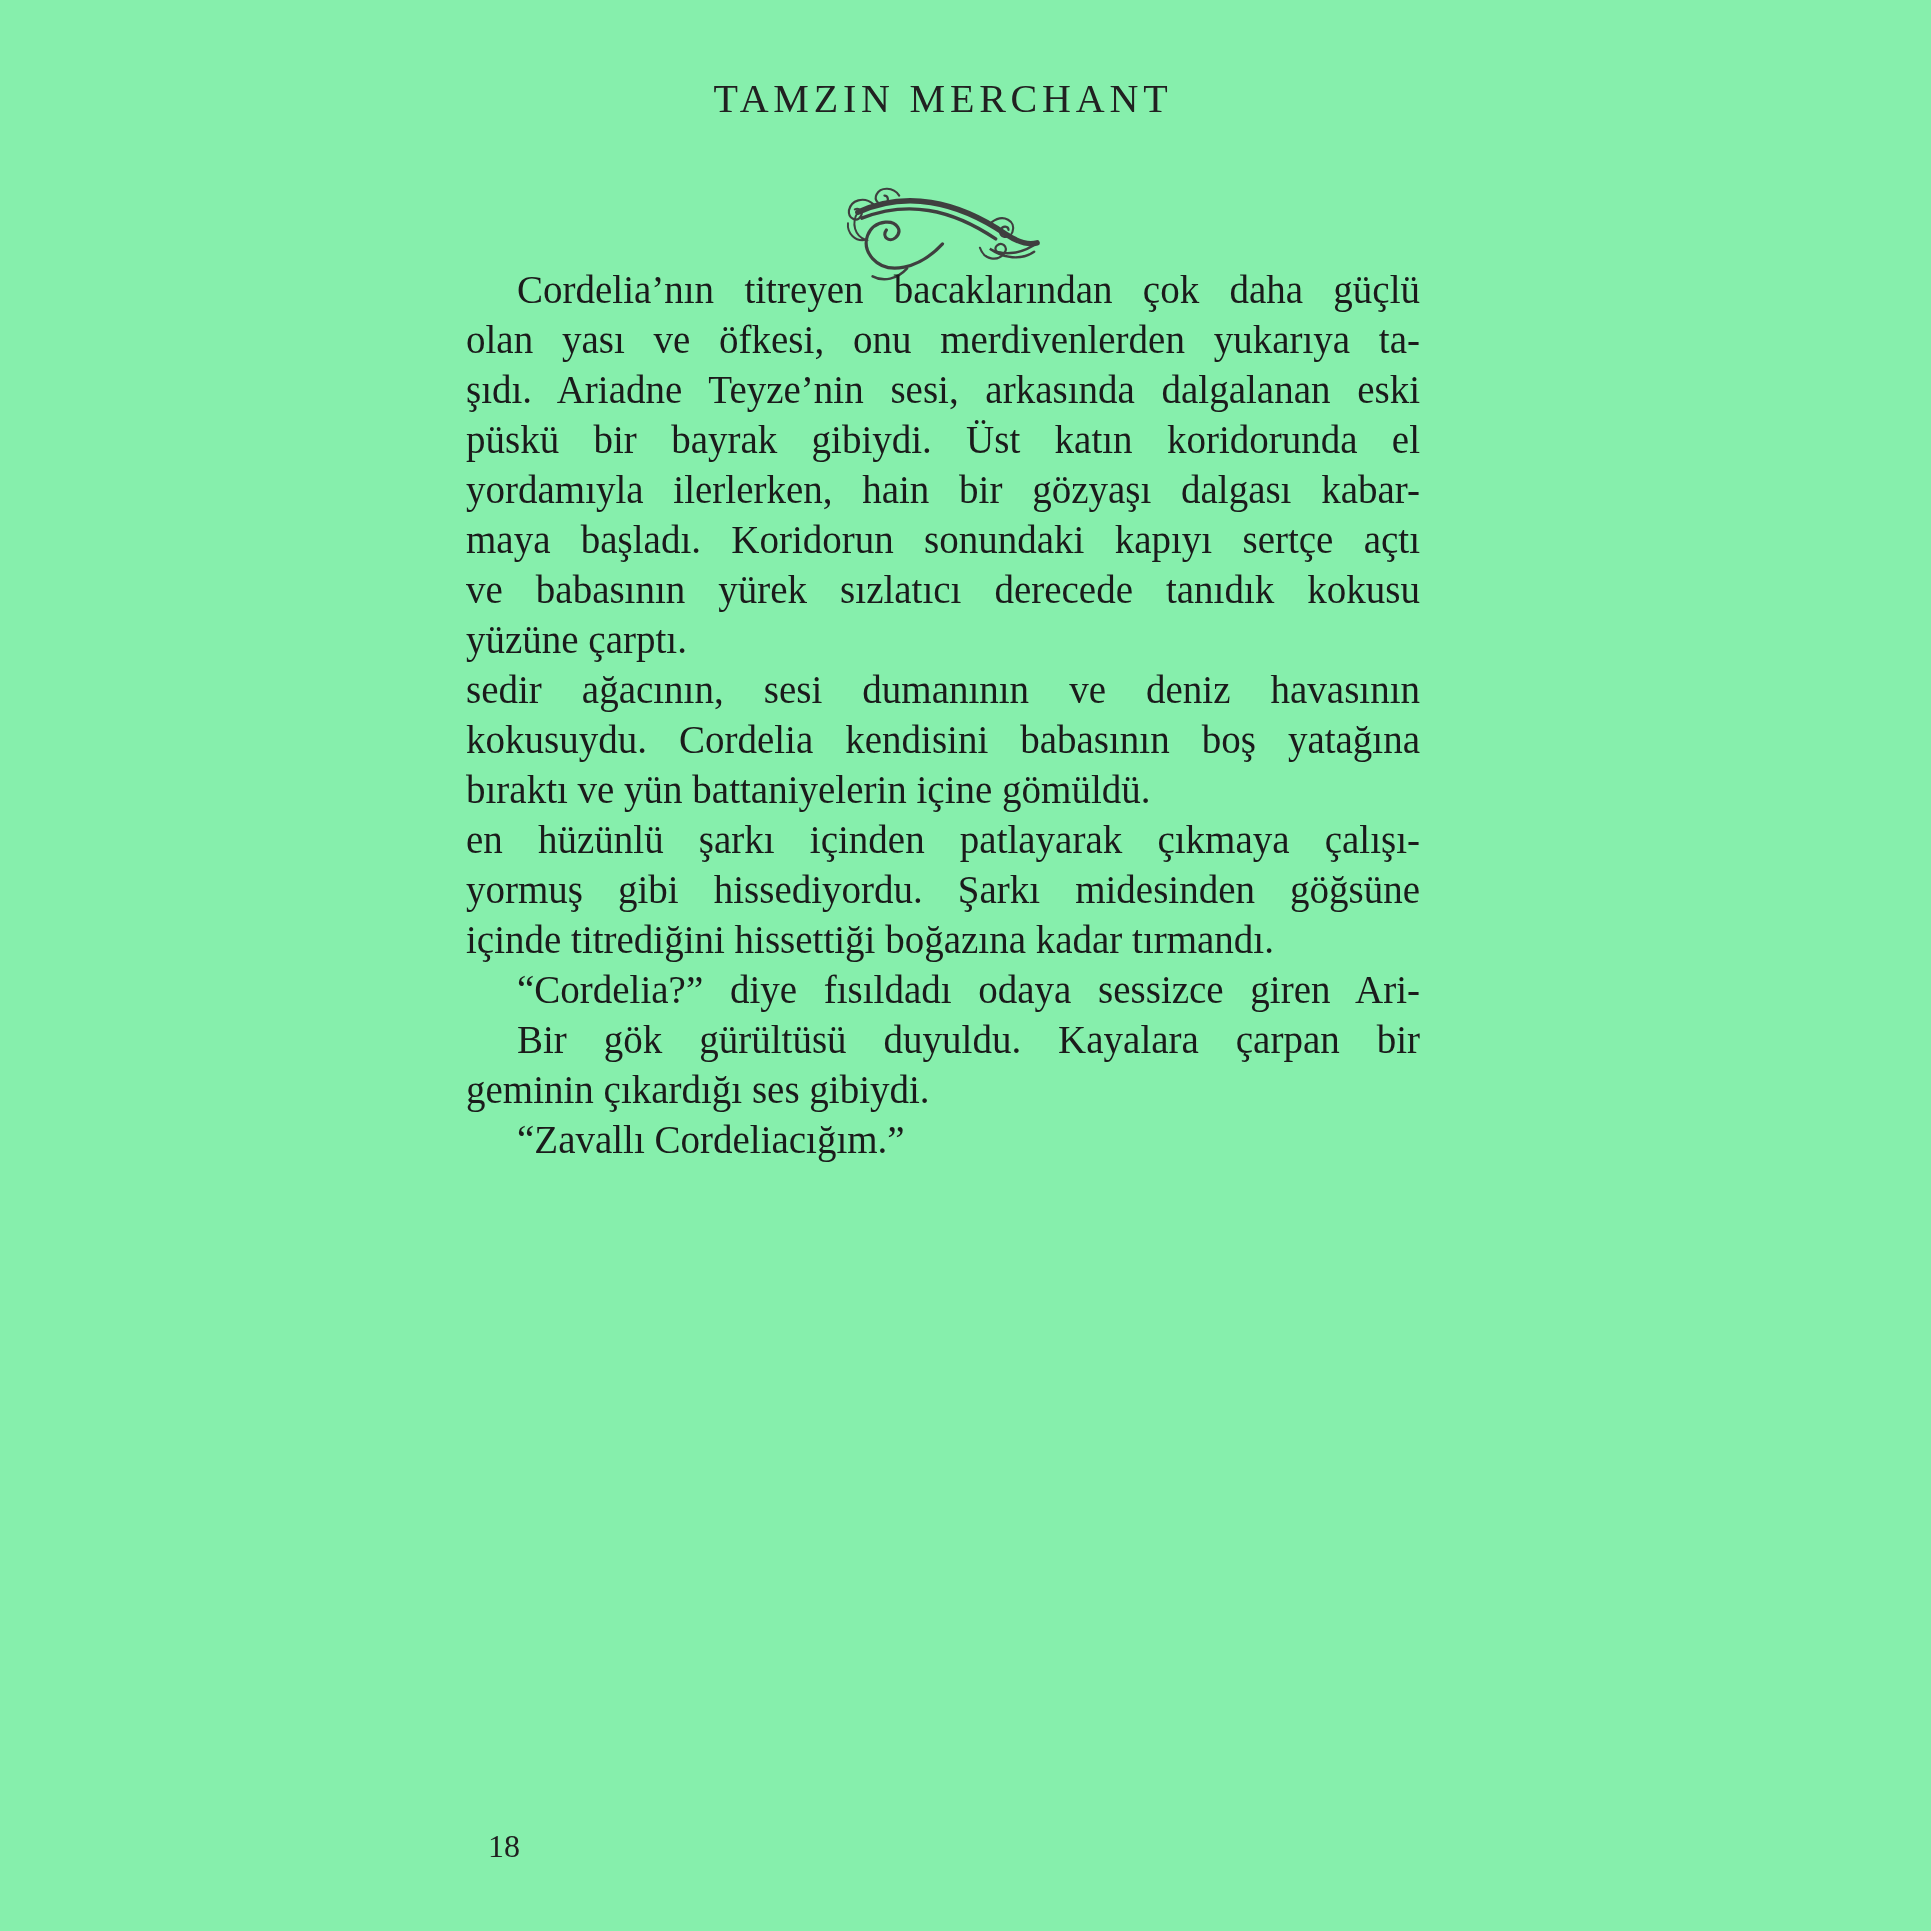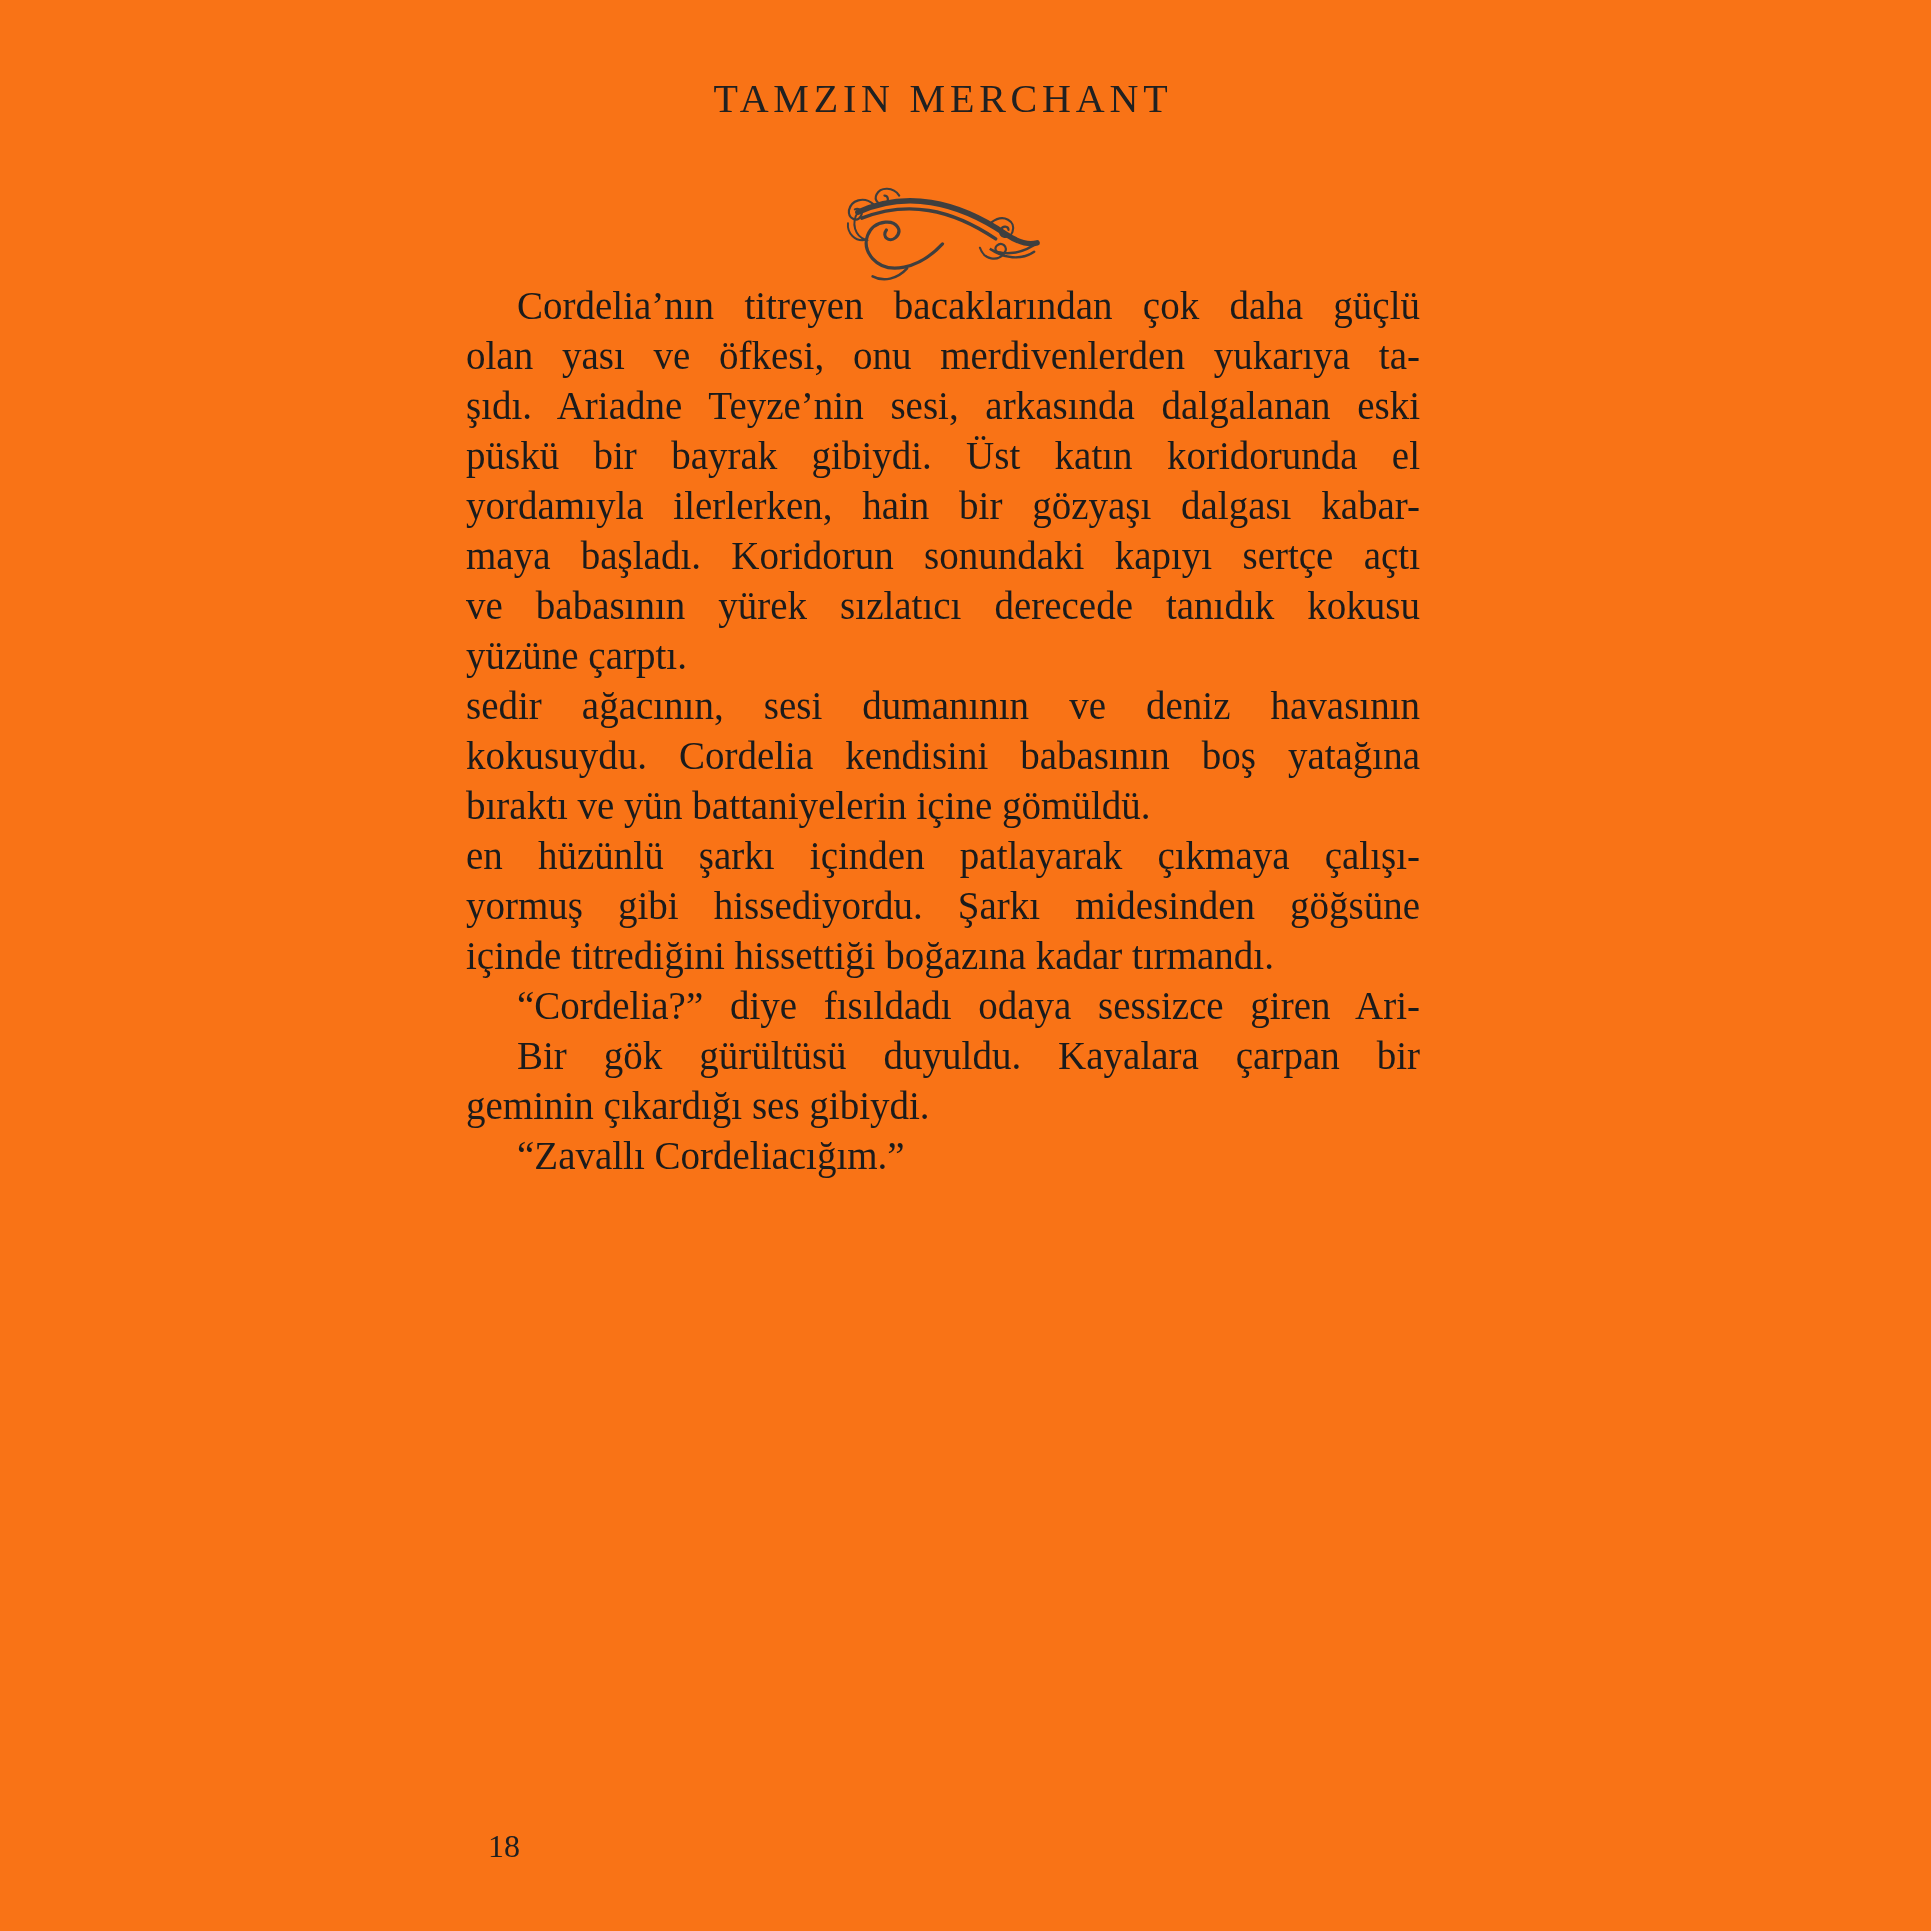--- a/index.html
+++ b/index.html
@@ -4,21 +4,21 @@
 <style>
   html, body {
     margin: 0;
     padding: 0;
     background: #ffffff;
   }
   .book-page {
     position: relative;
     width: 1931px;
     height: 1931px;
-    background: #f97316;
+    background: #86efac;
     font-family: "Liberation Serif", serif;
     color: #1b1b1b;
     overflow: hidden;
   }
   .running-header {
     position: absolute;
     top: 77px;
     left: 466px;
     width: 954px;
     text-align: center;
@@ -30,21 +30,21 @@
   .ornament {
     position: absolute;
     left: 846px;
     top: 182px;
     width: 197px;
     height: 100px;
   }
   .ornament svg { width: 100%; height: 100%; display: block; }
   .body-text {
     position: absolute;
-    top: 281px;
+    top: 265px;
     left: 466px;
     width: 954px;
     font-size: 39px;
     line-height: 50px;
     color: #1b1b1b;
   }
   .line {
     text-align: justify;
     text-align-last: justify;
     height: 50px;

